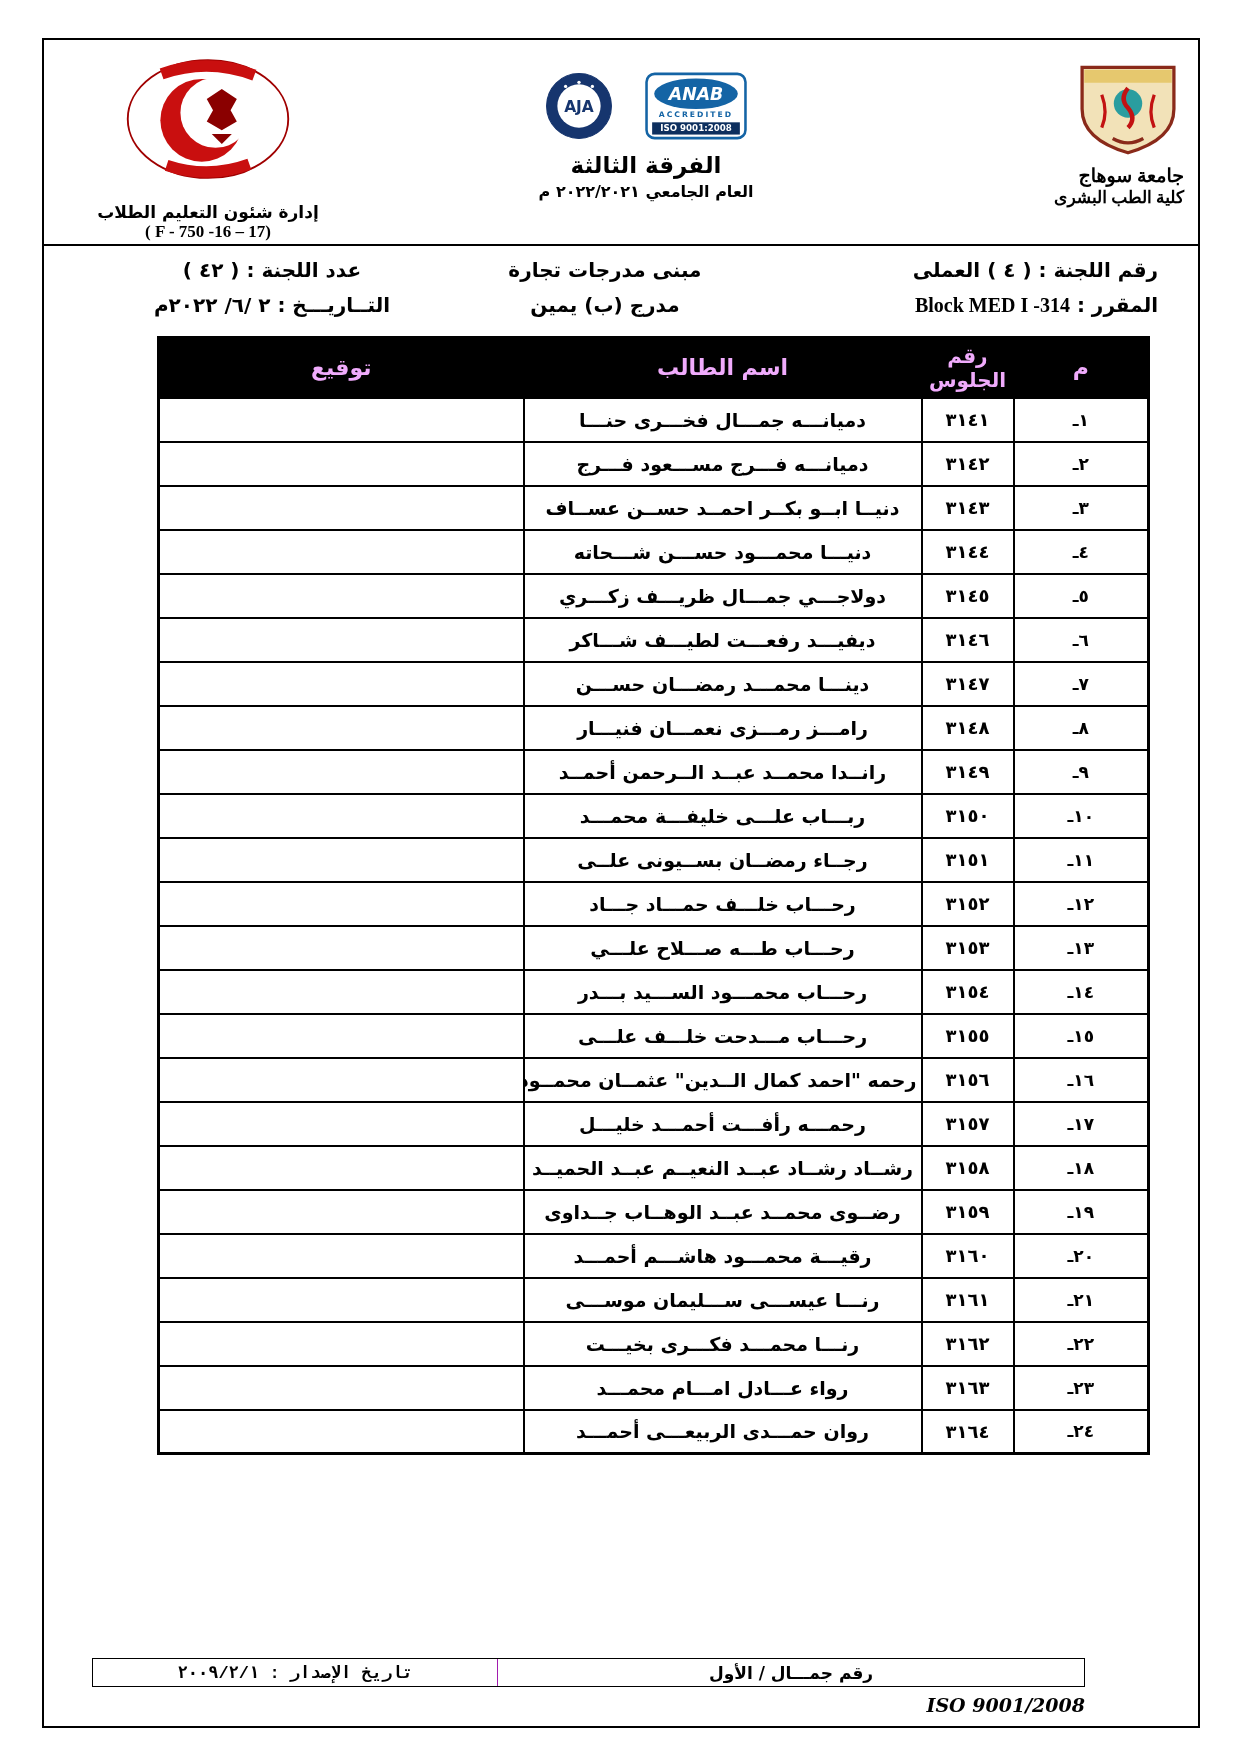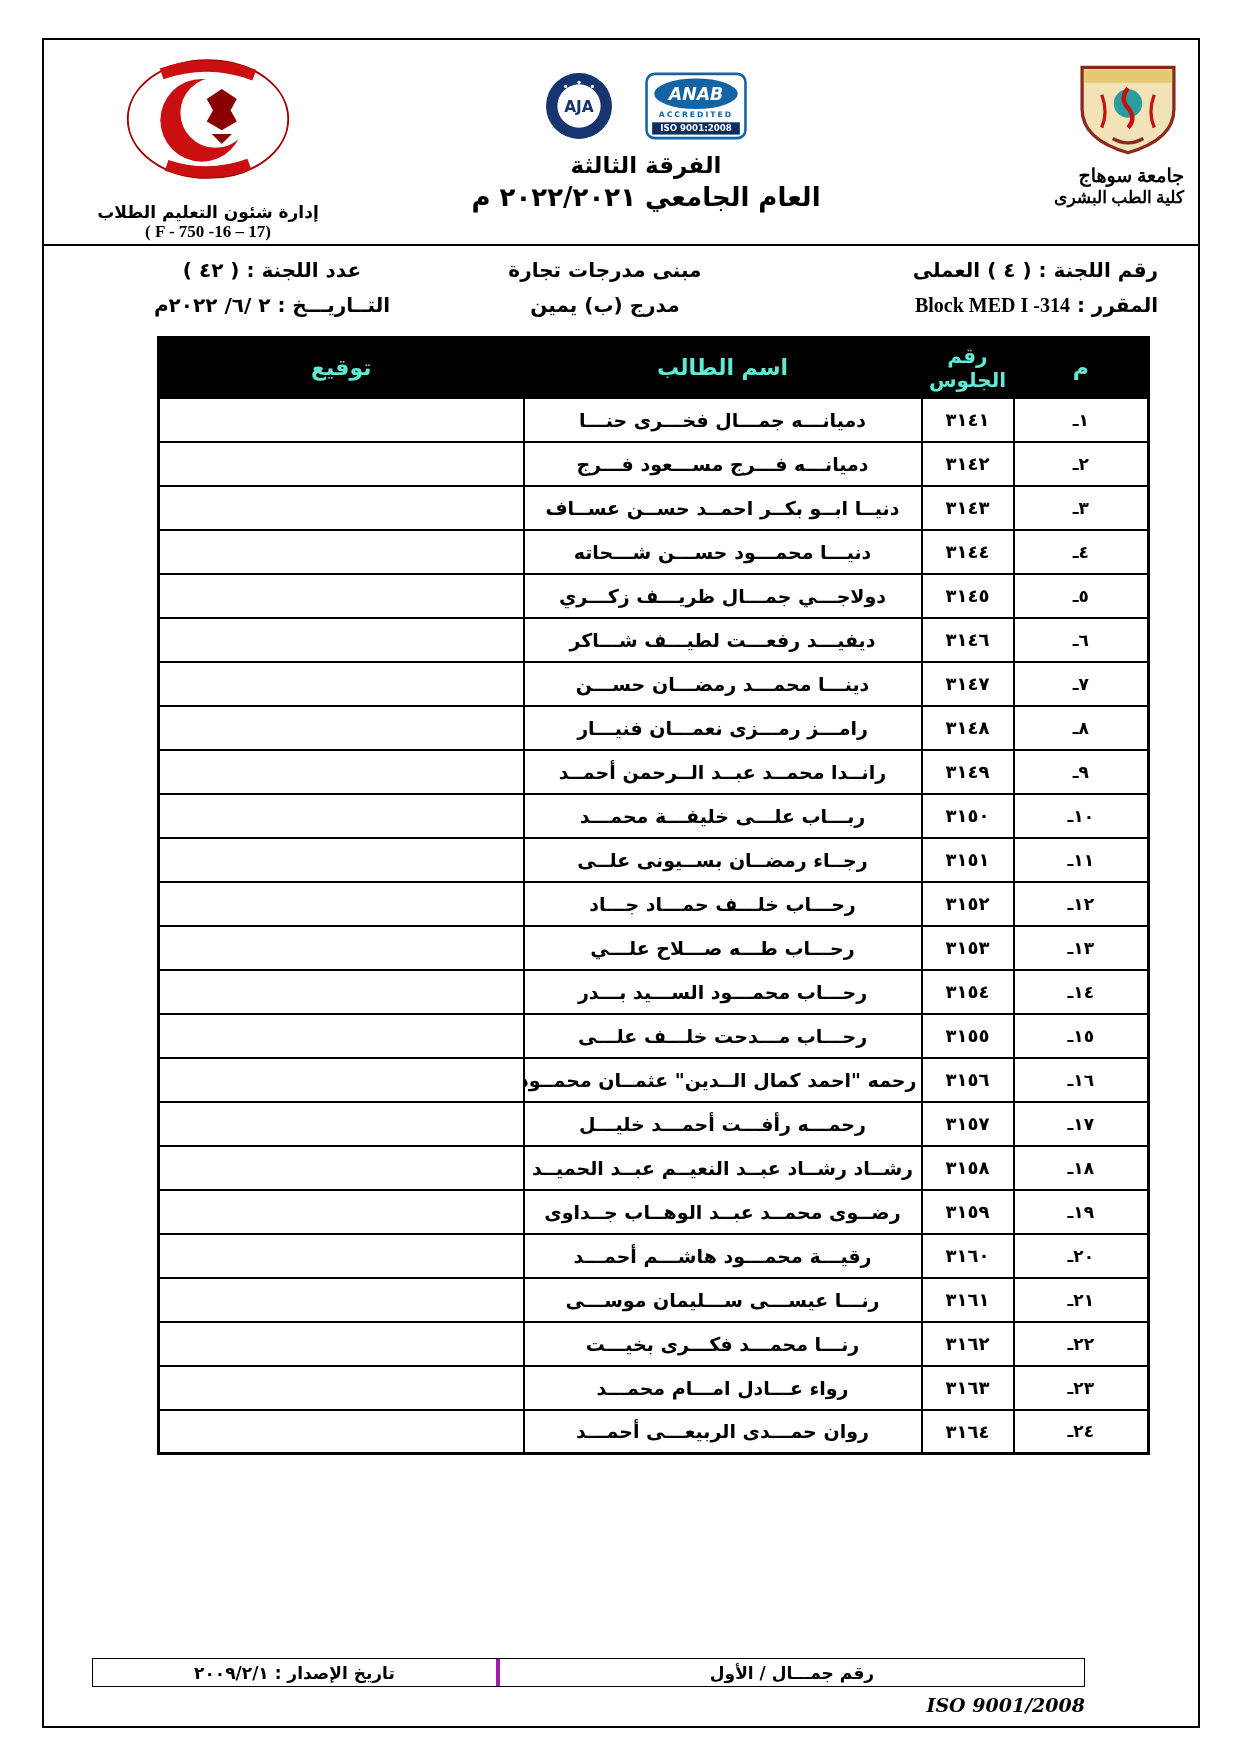--- a/index.html
+++ b/index.html
@@ -20,21 +20,21 @@
     border: 2px solid #000;
   }
   
   .hdr { display: flex; height: 204px; padding: 16px 14px 0; }
   .univ-block { width: 250px; text-align: right; padding-top: 6px; font-family: Liberation Serif, serif; }
   .univ-line1 { font-size: 19px; font-weight: bold; margin-top: 4px; }
   .univ-line2 { font-size: 17px; font-weight: bold; }
   .center-block { flex: 1; text-align: center; }
   .logos-row { display: flex; justify-content: center; align-items: center; gap: 32px; margin-top: 16px; }
   .grade-title { font-size: 23px; font-weight: bold; margin-top: 12px; }
-  .year-title { font-size: 26px; font-weight: bold; margin-top: 4px; }
+  .year-title { font-size: 16px; font-weight: bold; margin-top: 4px; }
   .dept-block { width: 300px; text-align: center; }
   .dept-name { font-size: 17px; font-weight: bold; margin-top: 16px; }
   .form-code { font-size: 17px; font-weight: bold; font-family: "Liberation Serif", serif; }
   .hdr-rule { border-top: 2px solid #000; }
   
   .info { padding: 6px 40px 0; }
   .irow {
     display: grid;
     grid-template-columns: 38% 27% 35%;
     align-items: center;
@@ -52,21 +52,21 @@
     border: 3px solid #000;
     table-layout: fixed;
     width: calc(100% - 161px);
     margin: 14px 48px 0 113px;
   }
   col.c-idx  { width: 135px; }
   col.c-seat { width: 92px; }
   col.c-name { width: 398px; }
   .students th {
     background: #000;
-    color: #5eead4;
+    color: #f0abfc;
     font-size: 22px;
     font-weight: bold;
     border: 2px solid #000;
     height: 60px;
     line-height: 1.2;
     vertical-align: middle;
     text-align: center;
     padding: 2px 0;
   }
   .students th.seat-h { font-size: 20px; }
@@ -81,21 +81,21 @@
     white-space: nowrap;
   }
   td.idx  { font-size: 17px; }
   td.seat { font-size: 18px; letter-spacing: 6px; }
   td.name { font-size: 19px; }
   
   .footer { position: absolute; left: 48px; right: 113px; bottom: 10px; }
   .ftable { display: flex; border: 1px solid #000; height: 29px; font-size: 17px; font-weight: bold; }
   .fcell { display: flex; align-items: center; justify-content: center; }
   .fcell-num  { flex: 1.45; }
-  .fcell-date { flex: 1; border-right: 4px solid #a21caf; }
+  .fcell-date { flex: 1; border-right: 1px solid #a21caf; font-family: Liberation Mono, monospace; }
   .iso-line {
     margin-top: 7px;
     padding-left: 62px;
     direction: ltr;
     text-align: right;
     font-family: "DejaVu Serif", serif;
     font-style: italic;
     font-weight: bold;
     font-size: 19px;
   }

